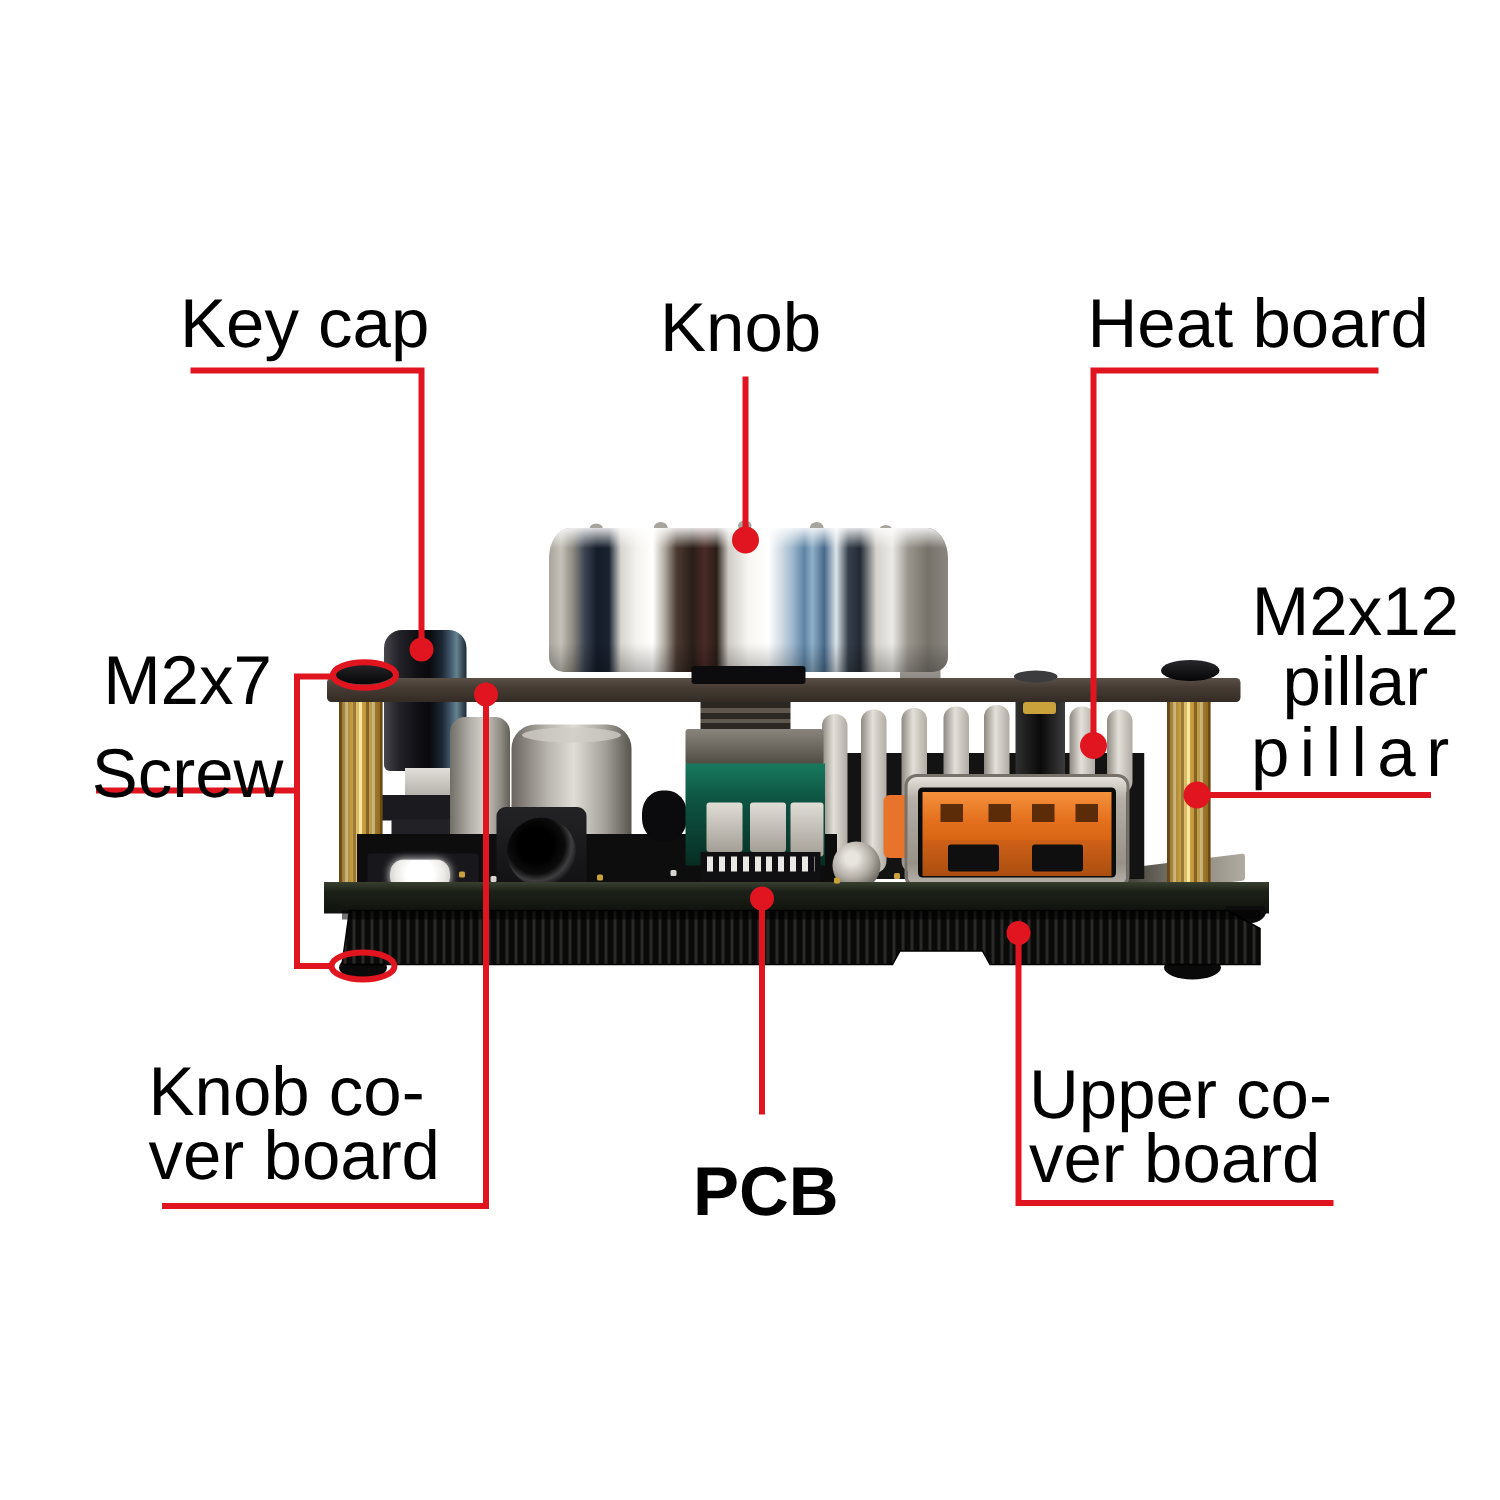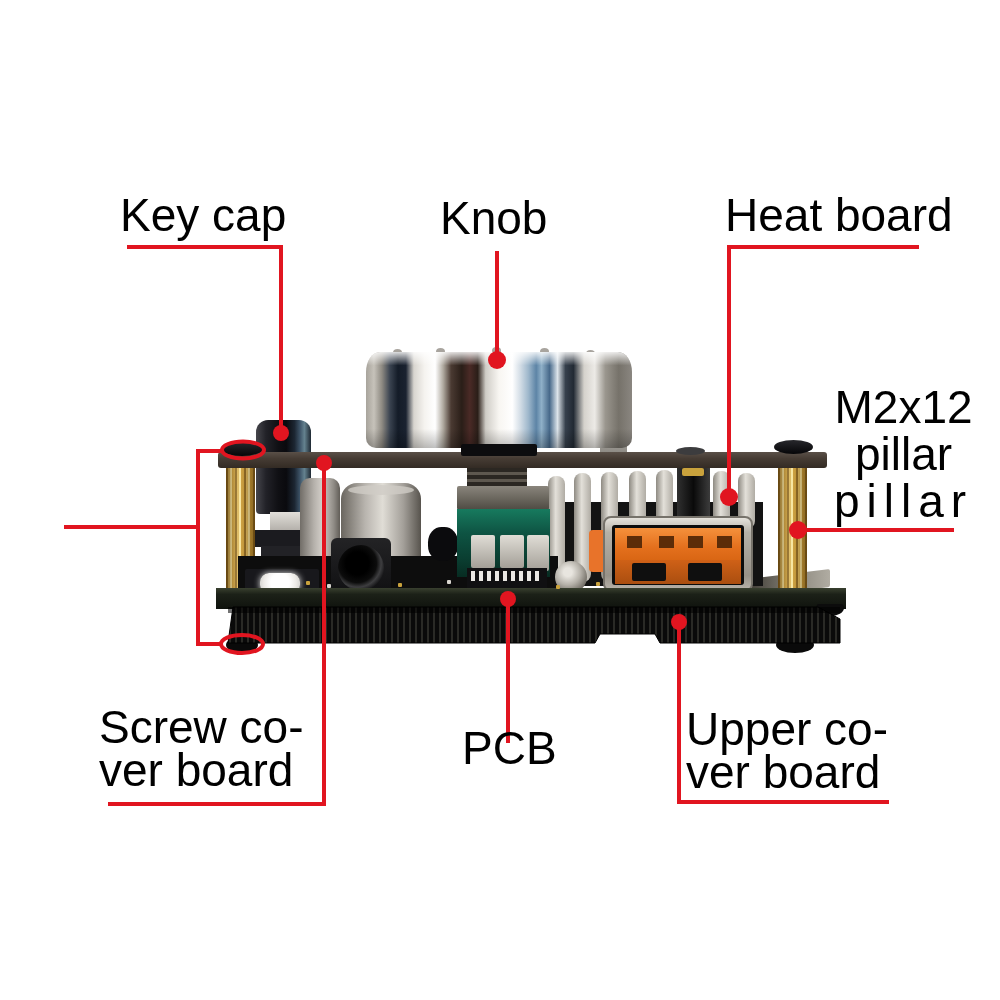--- a/index.html
+++ b/index.html
@@ -215,30 +215,34 @@
 
   <div class="lbl" style="left:440px;top:197px;">
     <div>Knob</div>
   </div>
   <div class="lbl" style="left:120px;top:194px;">
     <div>Key cap</div>
   </div>
   <div class="lbl" style="left:725px;top:194px;">
     <div>Heat board</div>
   </div>
+  <div class="lbl" style="left:40px;top:422px;width:170px;text-align:center;line-height:62px;">
+    <div>M2x7</div>
+    <div>Screw</div>
+  </div>
   <div class="lbl" style="left:834px;top:384px;line-height:47px;text-align:center;">
     <div>M2x12</div>
     <div>pillar</div>
     <div style="letter-spacing:7px;">pillar</div>
   </div>
   <div class="lbl" style="left:99px;top:706px;">
-    <div>Screw co-</div>
+    <div>Knob co-</div>
     <div>ver board</div>
   </div>
-  <div class="lbl" style="left:462px;top:727px;">
+  <div class="lbl" style="left:462px;top:773px;font-weight:bold;">
     <div>PCB</div>
   </div>
   <div class="lbl" style="left:686px;top:708px;">
     <div>Upper co-</div>
     <div>ver board</div>
   </div>
 
 </div>
 
 </body></html>

